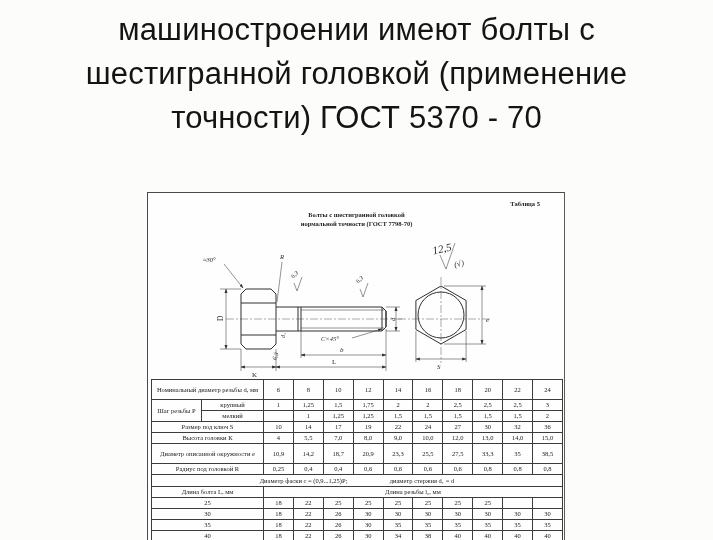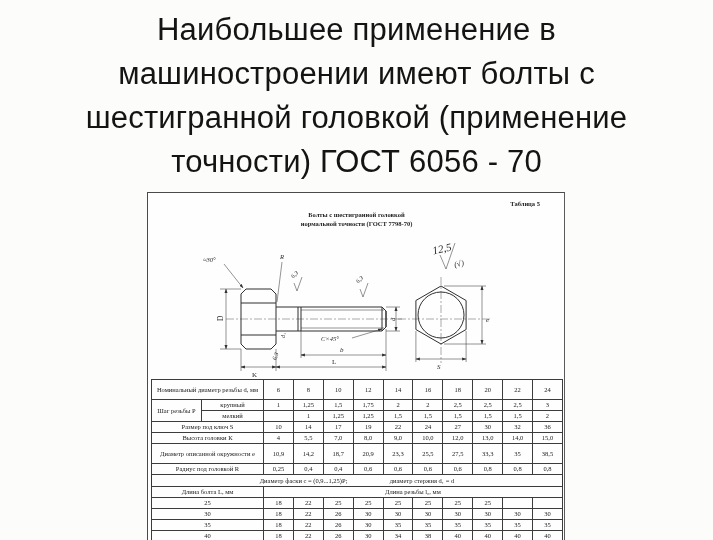--- a/index.html
+++ b/index.html
@@ -34,24 +34,23 @@
   td.lbl-c { text-align:center; }
   tr.hdr td { height:20px; }
   tr.erow td { height:20px; }
   tr.note td { height:12px; border-left:none; border-right:none; }
   .note-gap { display:inline-block; width:42px; }
 </style>
 </head>
 <body>
 
 <div class="slide-title">
-  <div>Наибольшее применение в</div>
   <div>машиностроении имеют болты с</div>
   <div>шестигранной головкой (применение</div>
-  <div>точности) ГОСТ 6056 - 70</div>
+  <div>точности) ГОСТ 5370 - 70</div>
 </div>
 
 <div class="figure">
   <div class="tbl-num">Таблица 5</div>
   <div class="fig-caption">
     <div>Болты с шестигранной головкой</div>
     <div>нормальной точности (ГОСТ 7798-70)</div>
   </div>
 
   <svg class="draw" width="417" height="148" viewBox="0 0 417 148">

